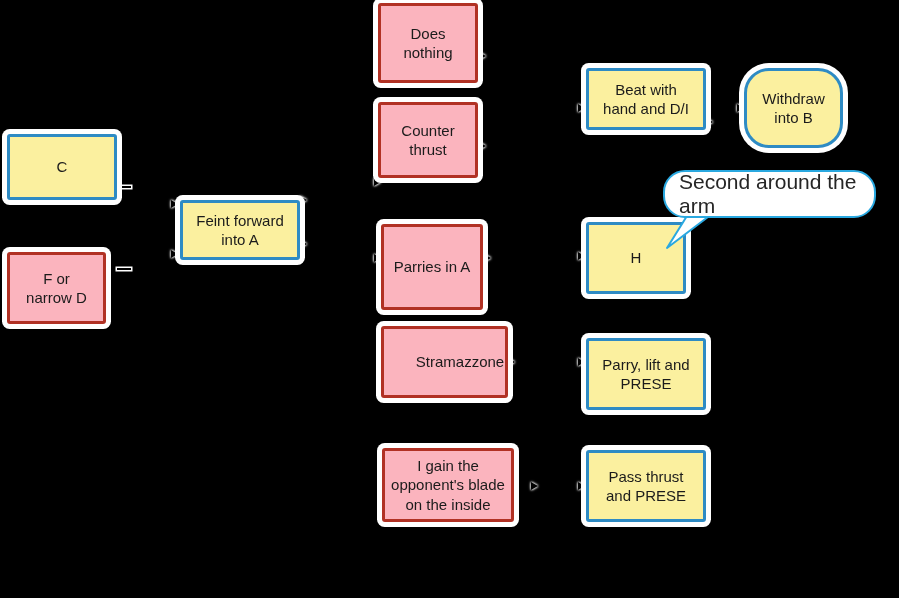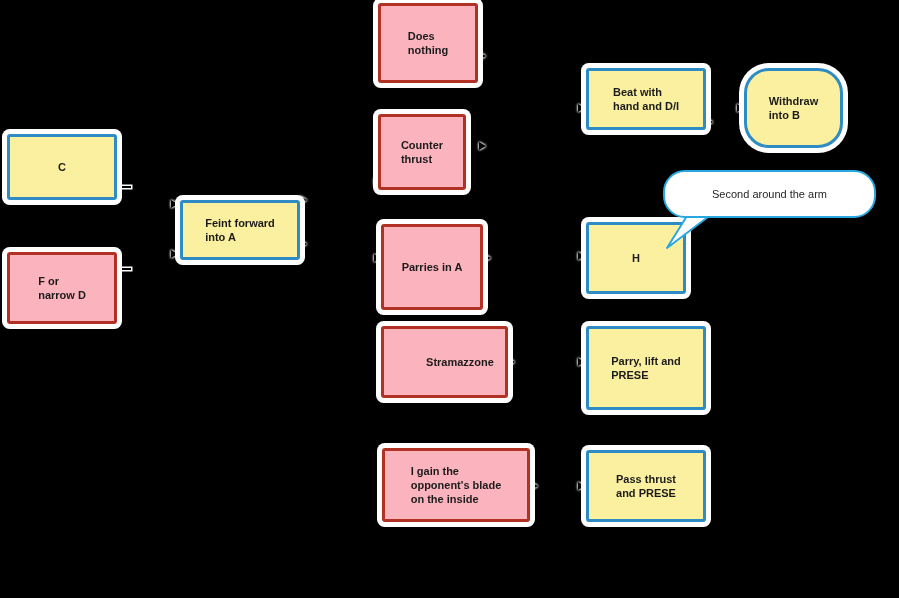--- a/index.html
+++ b/index.html
@@ -16,31 +16,31 @@
     overflow: hidden;
     font-family: "Liberation Sans", sans-serif;
   }
   
   .node {
     position: absolute;
     box-sizing: border-box;
     display: flex;
     align-items: center;
     justify-content: center;
+    text-align: center;
     color: #1b1b1b;
-    font-size: 11px;
+    font-size: 15px;
     line-height: 1.28;
     border-style: solid;
     border-width: 3px;
     border-radius: 3px;
     
     box-shadow: 0 0 0 5px #ffffff;
     white-space: pre-line;
     padding: 2px 5px;
-    font-weight: bold;
   }
   .node.yellow {
     background: #fbf09f;
     border-color: #2e8bc4;
   }
   .node.pink {
     background: #fbb4be;
     border-color: #b13124;
   }
   
@@ -62,21 +62,21 @@
   .bubble {
     position: absolute;
     box-sizing: border-box;
     background: #ffffff;
     border: 2px solid #29a8e0;
     border-radius: 22px;
     display: flex;
     align-items: center;
     justify-content: center;
     color: #262626;
-    font-size: 11px;
+    font-size: 21px;
     padding: 4px 14px;
   }
   .bubble-tail {
     position: absolute;
     pointer-events: none;
   }
 </style>
 </head>
 <body>
 
@@ -104,69 +104,69 @@
   <div class="arrowhead" style="left:737px; top:104px;"></div>
   <div class="arrowhead" style="left:706px; top:118px;"></div>
   <div class="arrowhead" style="left:578px; top:252px;"></div>
   <div class="arrowhead" style="left:578px; top:358px;"></div>
   <div class="arrowhead" style="left:578px; top:482px;"></div>
 
   <div class="node yellow" style="left:7px; top:134px; width:110px; height:66px;">
     <span>C</span>
   </div>
 
-  <div class="node pink" style="left:7px; top:252px; width:110px; height:72px;">
+  <div class="node pink" style="left:7px; top:252px; width:99px; height:72px;">
     <span>F or
 narrow D</span>
   </div>
 
   <div class="node yellow" style="left:180px; top:200px; width:120px; height:60px;">
     <span>Feint forward
 into A</span>
   </div>
 
   <div class="node pink" style="left:378px; top:3px; width:100px; height:80px;">
     <span>Does
 nothing</span>
   </div>
 
-  <div class="node pink" style="left:378px; top:114px; width:88px; height:76px;">
+  <div class="node pink" style="left:378px; top:102px; width:100px; height:76px;">
     <span>Counter
 thrust</span>
   </div>
 
   <div class="node pink" style="left:381px; top:224px; width:102px; height:86px;">
     <span>Parries in A</span>
   </div>
 
   <div class="node pink" style="left:381px; top:326px; width:127px; height:72px;padding-left:36px;">
     <span>Stramazzone</span>
   </div>
 
-  <div class="node pink" style="left:382px; top:448px; width:148px; height:74px;">
+  <div class="node pink" style="left:382px; top:448px; width:132px; height:74px;">
     <span>I gain the
 opponent's blade
 on the inside</span>
   </div>
 
   <div class="node yellow" style="left:586px; top:68px; width:120px; height:62px;">
     <span>Beat with
 hand and D/I</span>
   </div>
 
   <div class="node yellow" style="left:744px; top:68px; width:99px; height:80px;border-radius:25px;">
     <span>Withdraw
 into B</span>
   </div>
 
   <div class="node yellow" style="left:586px; top:222px; width:100px; height:72px;">
     <span>H</span>
   </div>
 
-  <div class="node yellow" style="left:586px; top:326px; width:120px; height:84px;">
+  <div class="node yellow" style="left:586px; top:338px; width:120px; height:72px;">
     <span>Parry, lift and
 PRESE</span>
   </div>
 
   <div class="node yellow" style="left:586px; top:450px; width:120px; height:72px;">
     <span>Pass thrust
 and  PRESE</span>
   </div>
 
   <svg class="bubble-tail" width="120" height="70" style="left:645px; top:190px;" viewBox="0 0 120 70">

